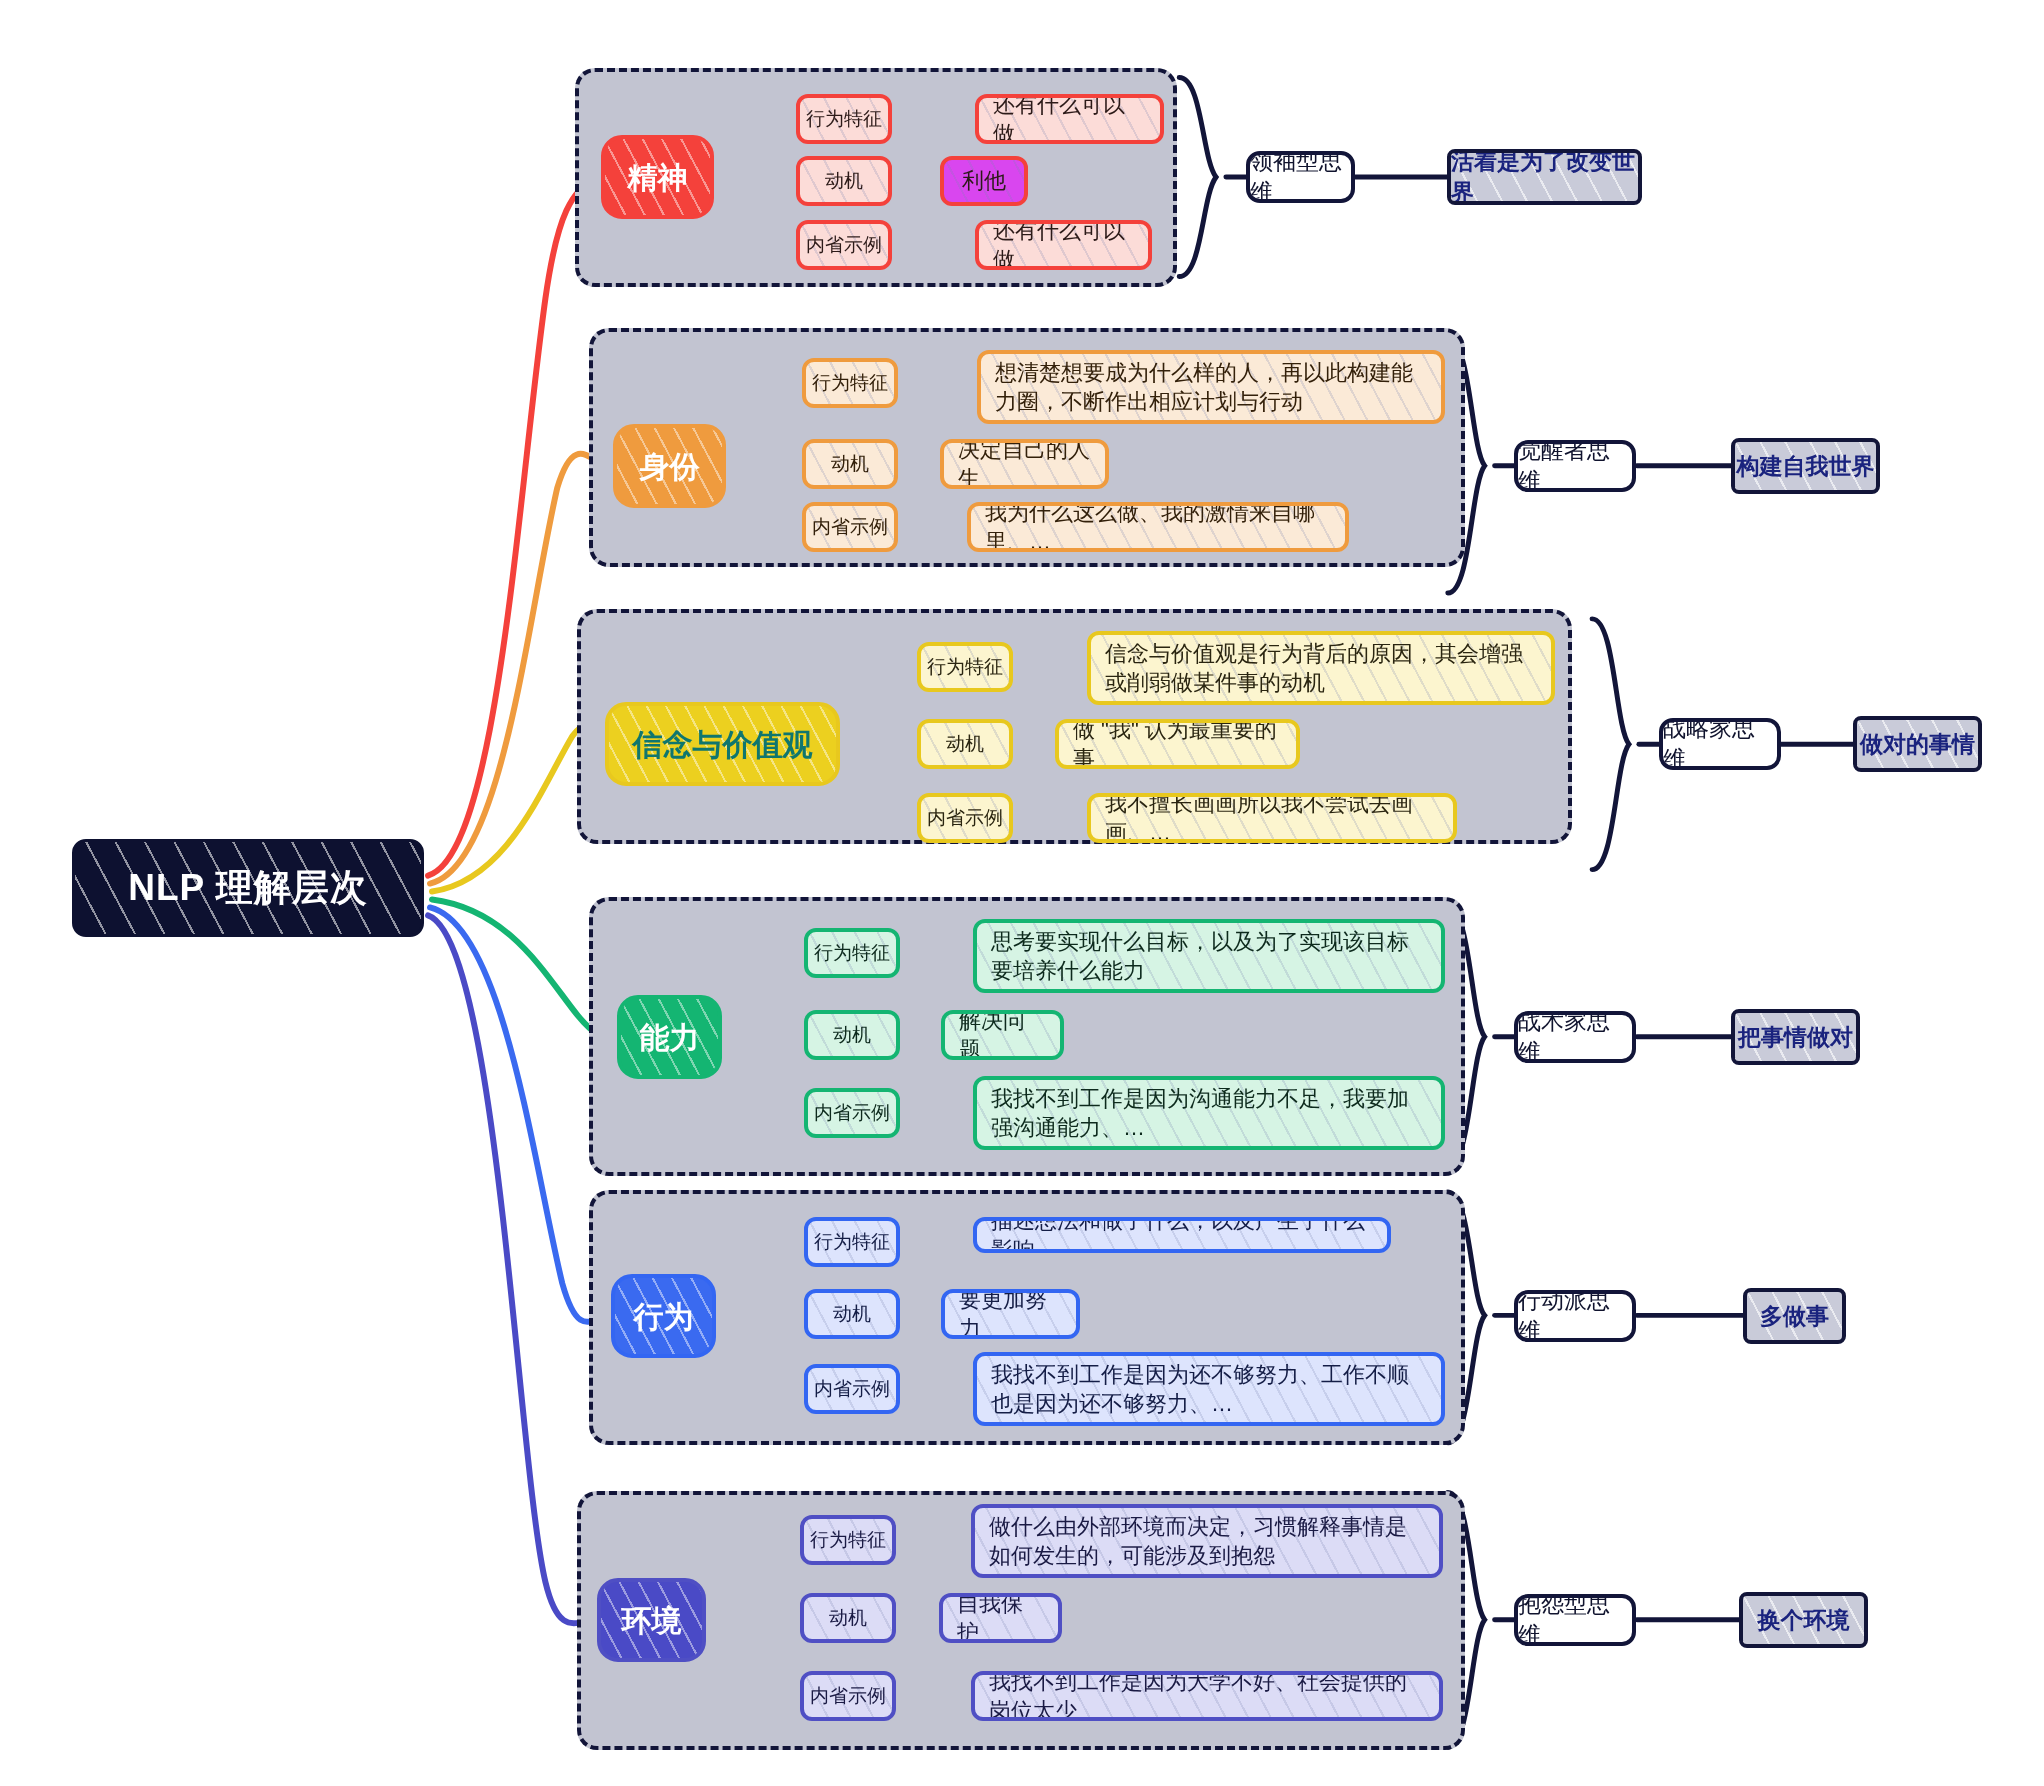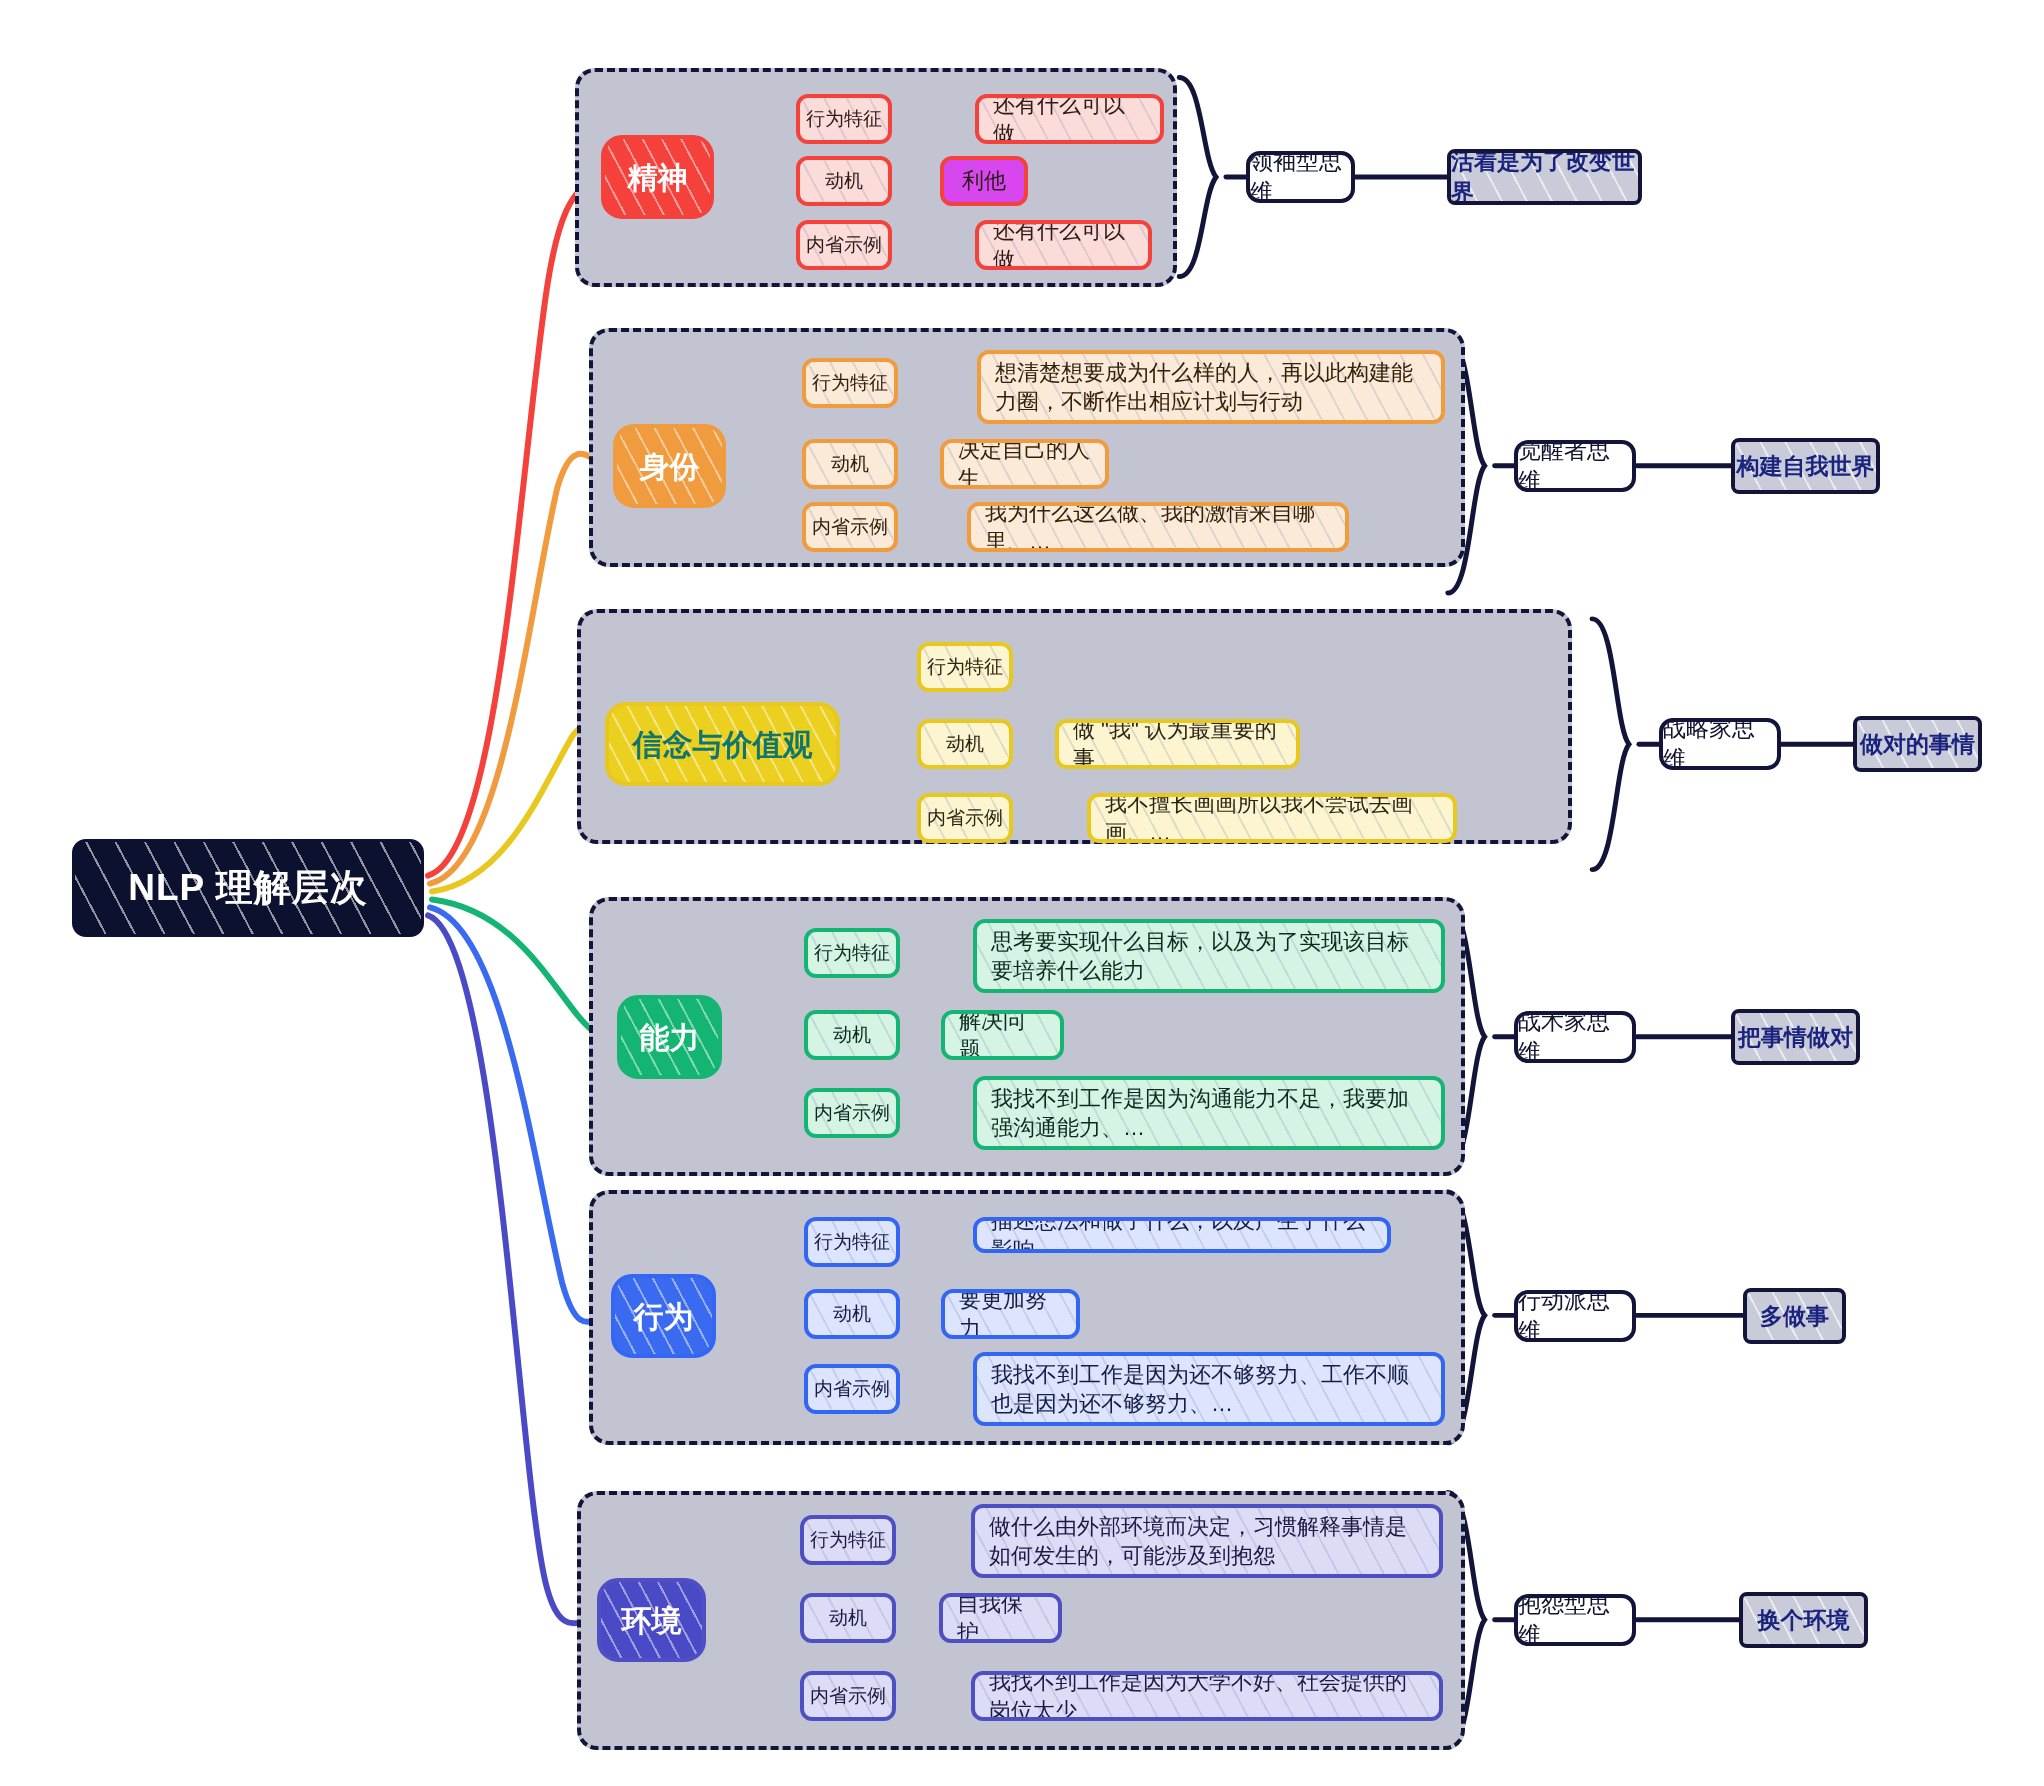--- a/index.html
+++ b/index.html
@@ -247,20 +247,24 @@
 
   <div class="main-node" style="left:605px; top:702px; width:235px; height:84px; background:#ecd01f; border:4px solid #e8c81e; color:#0f766e; font-size:30px;">
     <div class="hatch"></div>
     <span>信念与价值观</span>
   </div>
 
   <div class="kbox" style="left:917px; top:642px; width:96px; height:50px; background:#fcf5cf; border-color:#e8c81e; color:#2a2510;">
     <div class="hatch"></div>
     <span>行为特征</span>
   </div>
+  <div class="vbox" style="left:1087px; top:631px; width:468px; height:74px; background:#fcf5cf; border-color:#e8c81e; color:#2a2510;">
+    <div class="hatch"></div>
+    <span>信念与价值观是行为背后的原因，其会增强或削弱做某件事的动机</span>
+  </div>
 
   <div class="kbox" style="left:917px; top:719px; width:96px; height:50px; background:#fcf5cf; border-color:#e8c81e; color:#2a2510;">
     <div class="hatch"></div>
     <span>动机</span>
   </div>
   <div class="vbox" style="left:1055px; top:719px; width:245px; height:50px; background:#fcf5cf; border-color:#e8c81e; color:#2a2510; justify-content:center;">
     <div class="hatch"></div>
     <span>做 "我" 认为最重要的事</span>
   </div>
 

